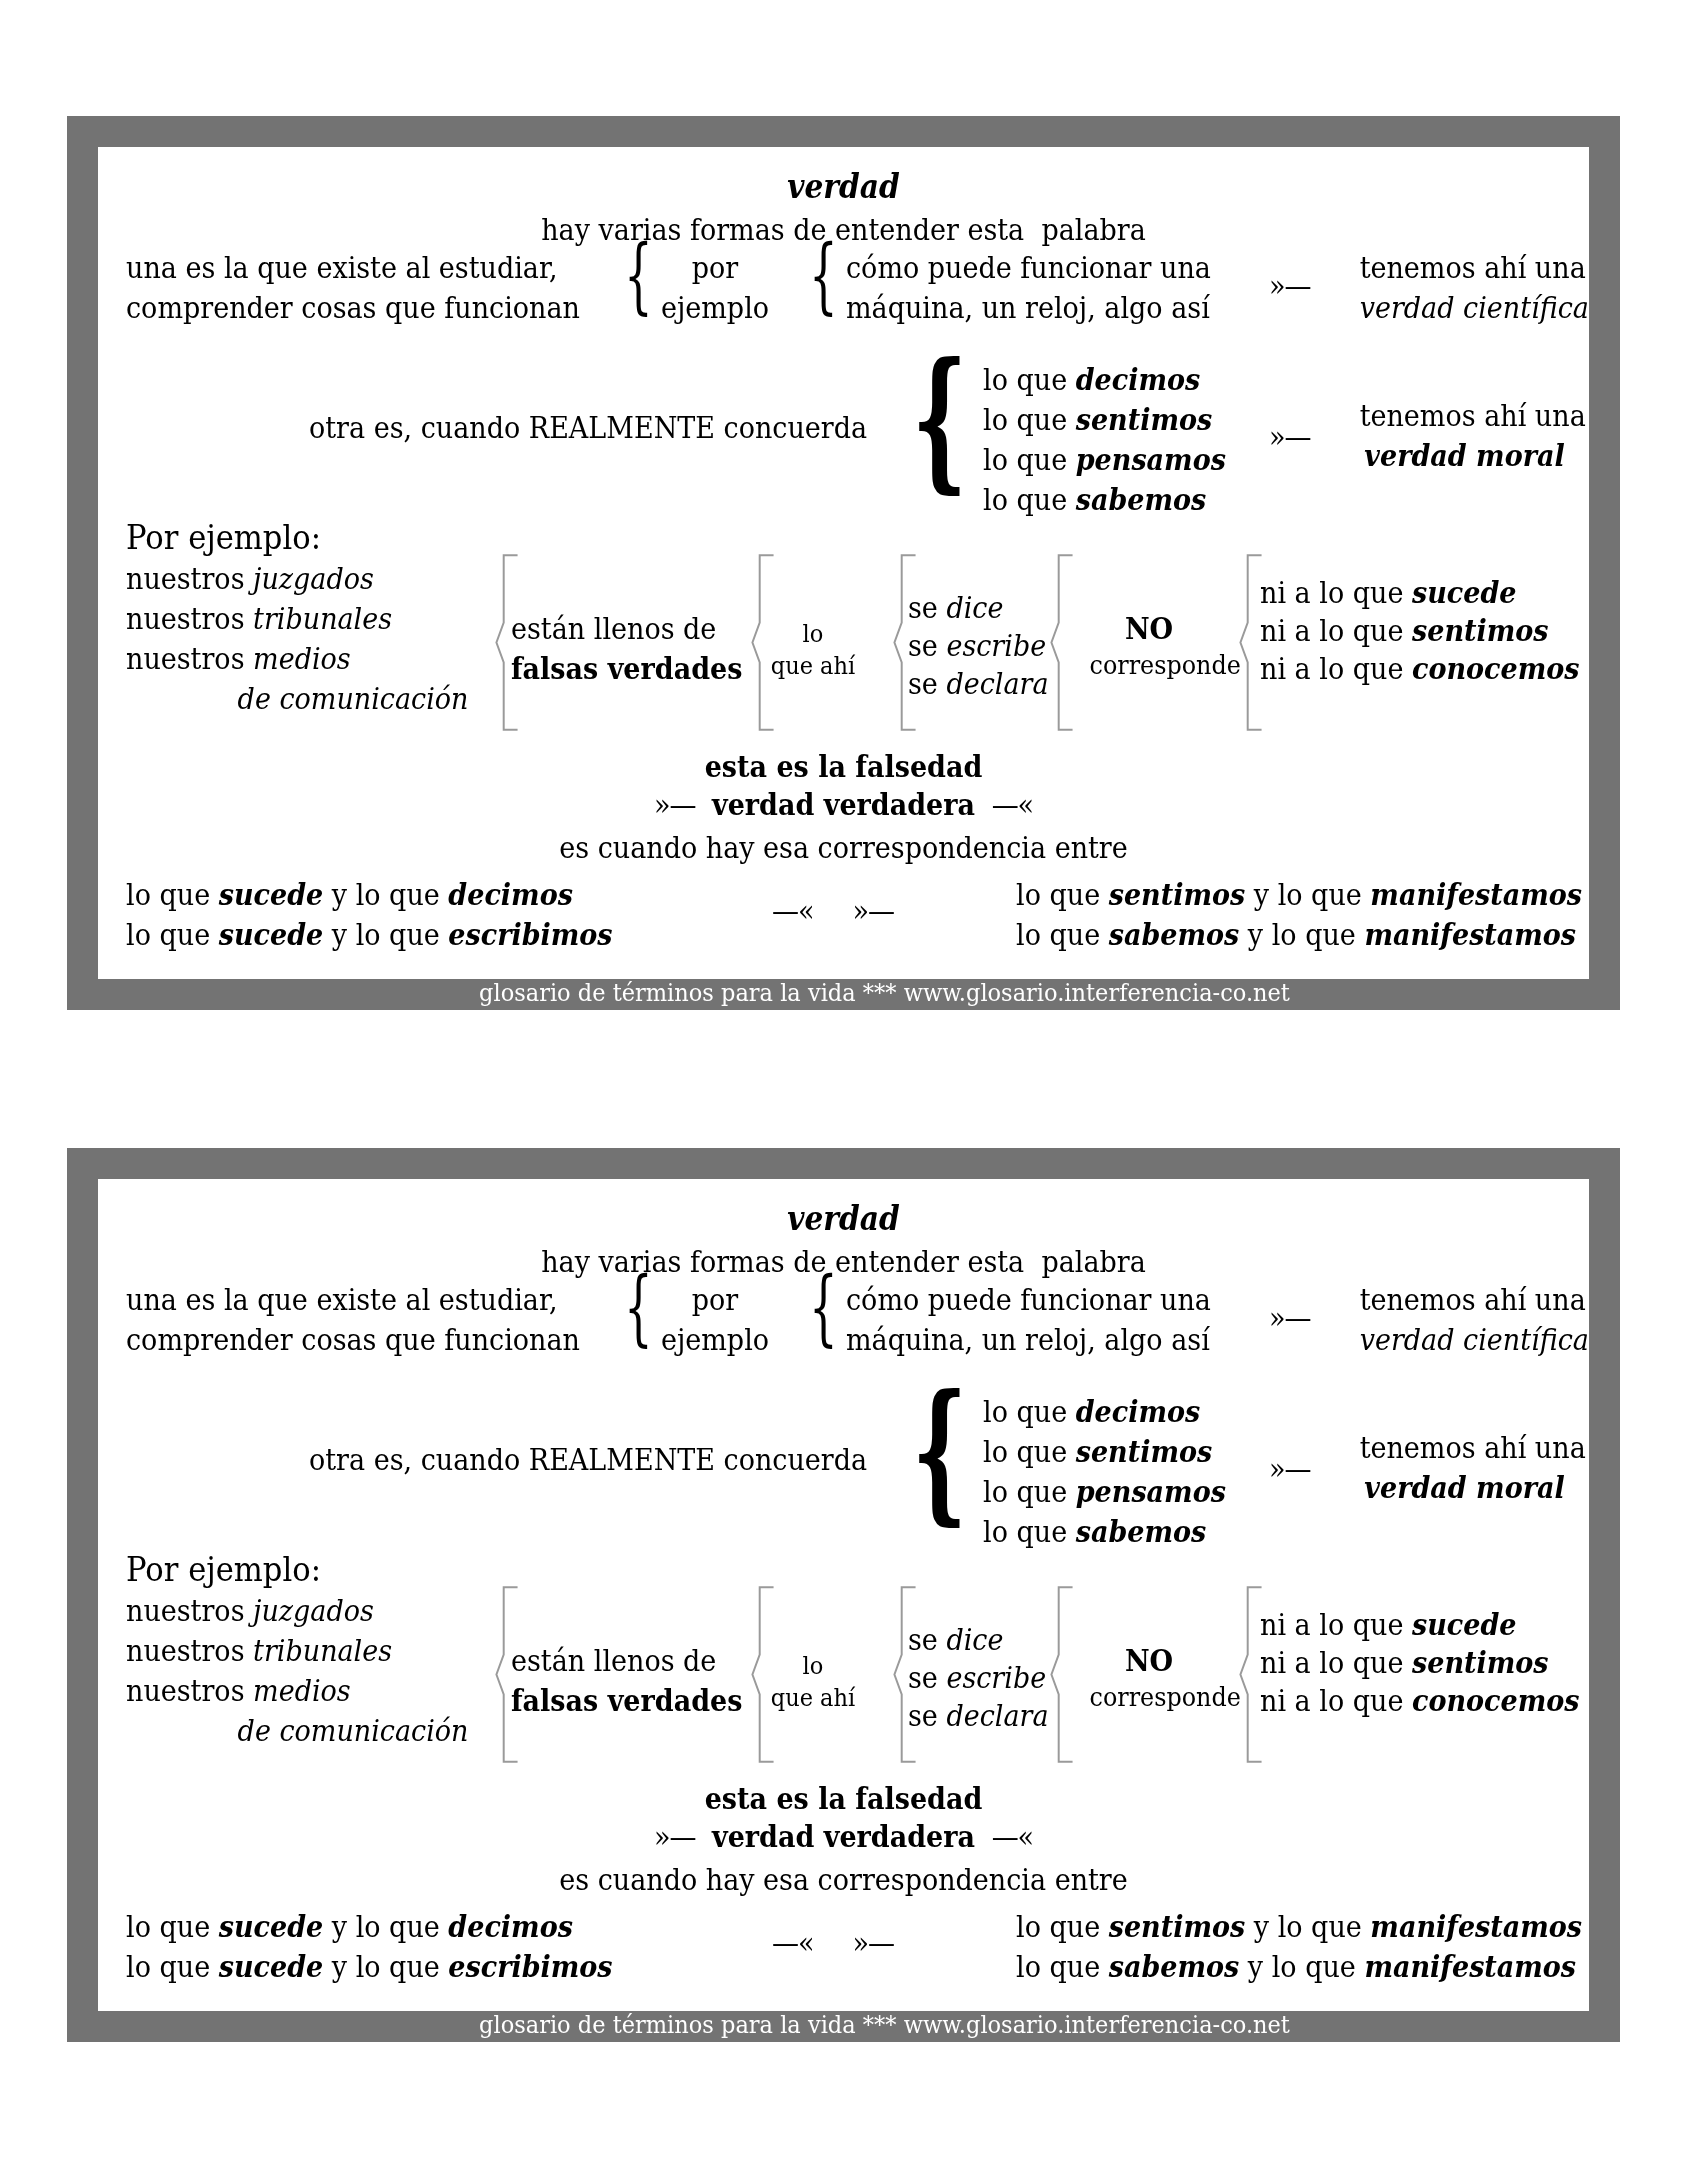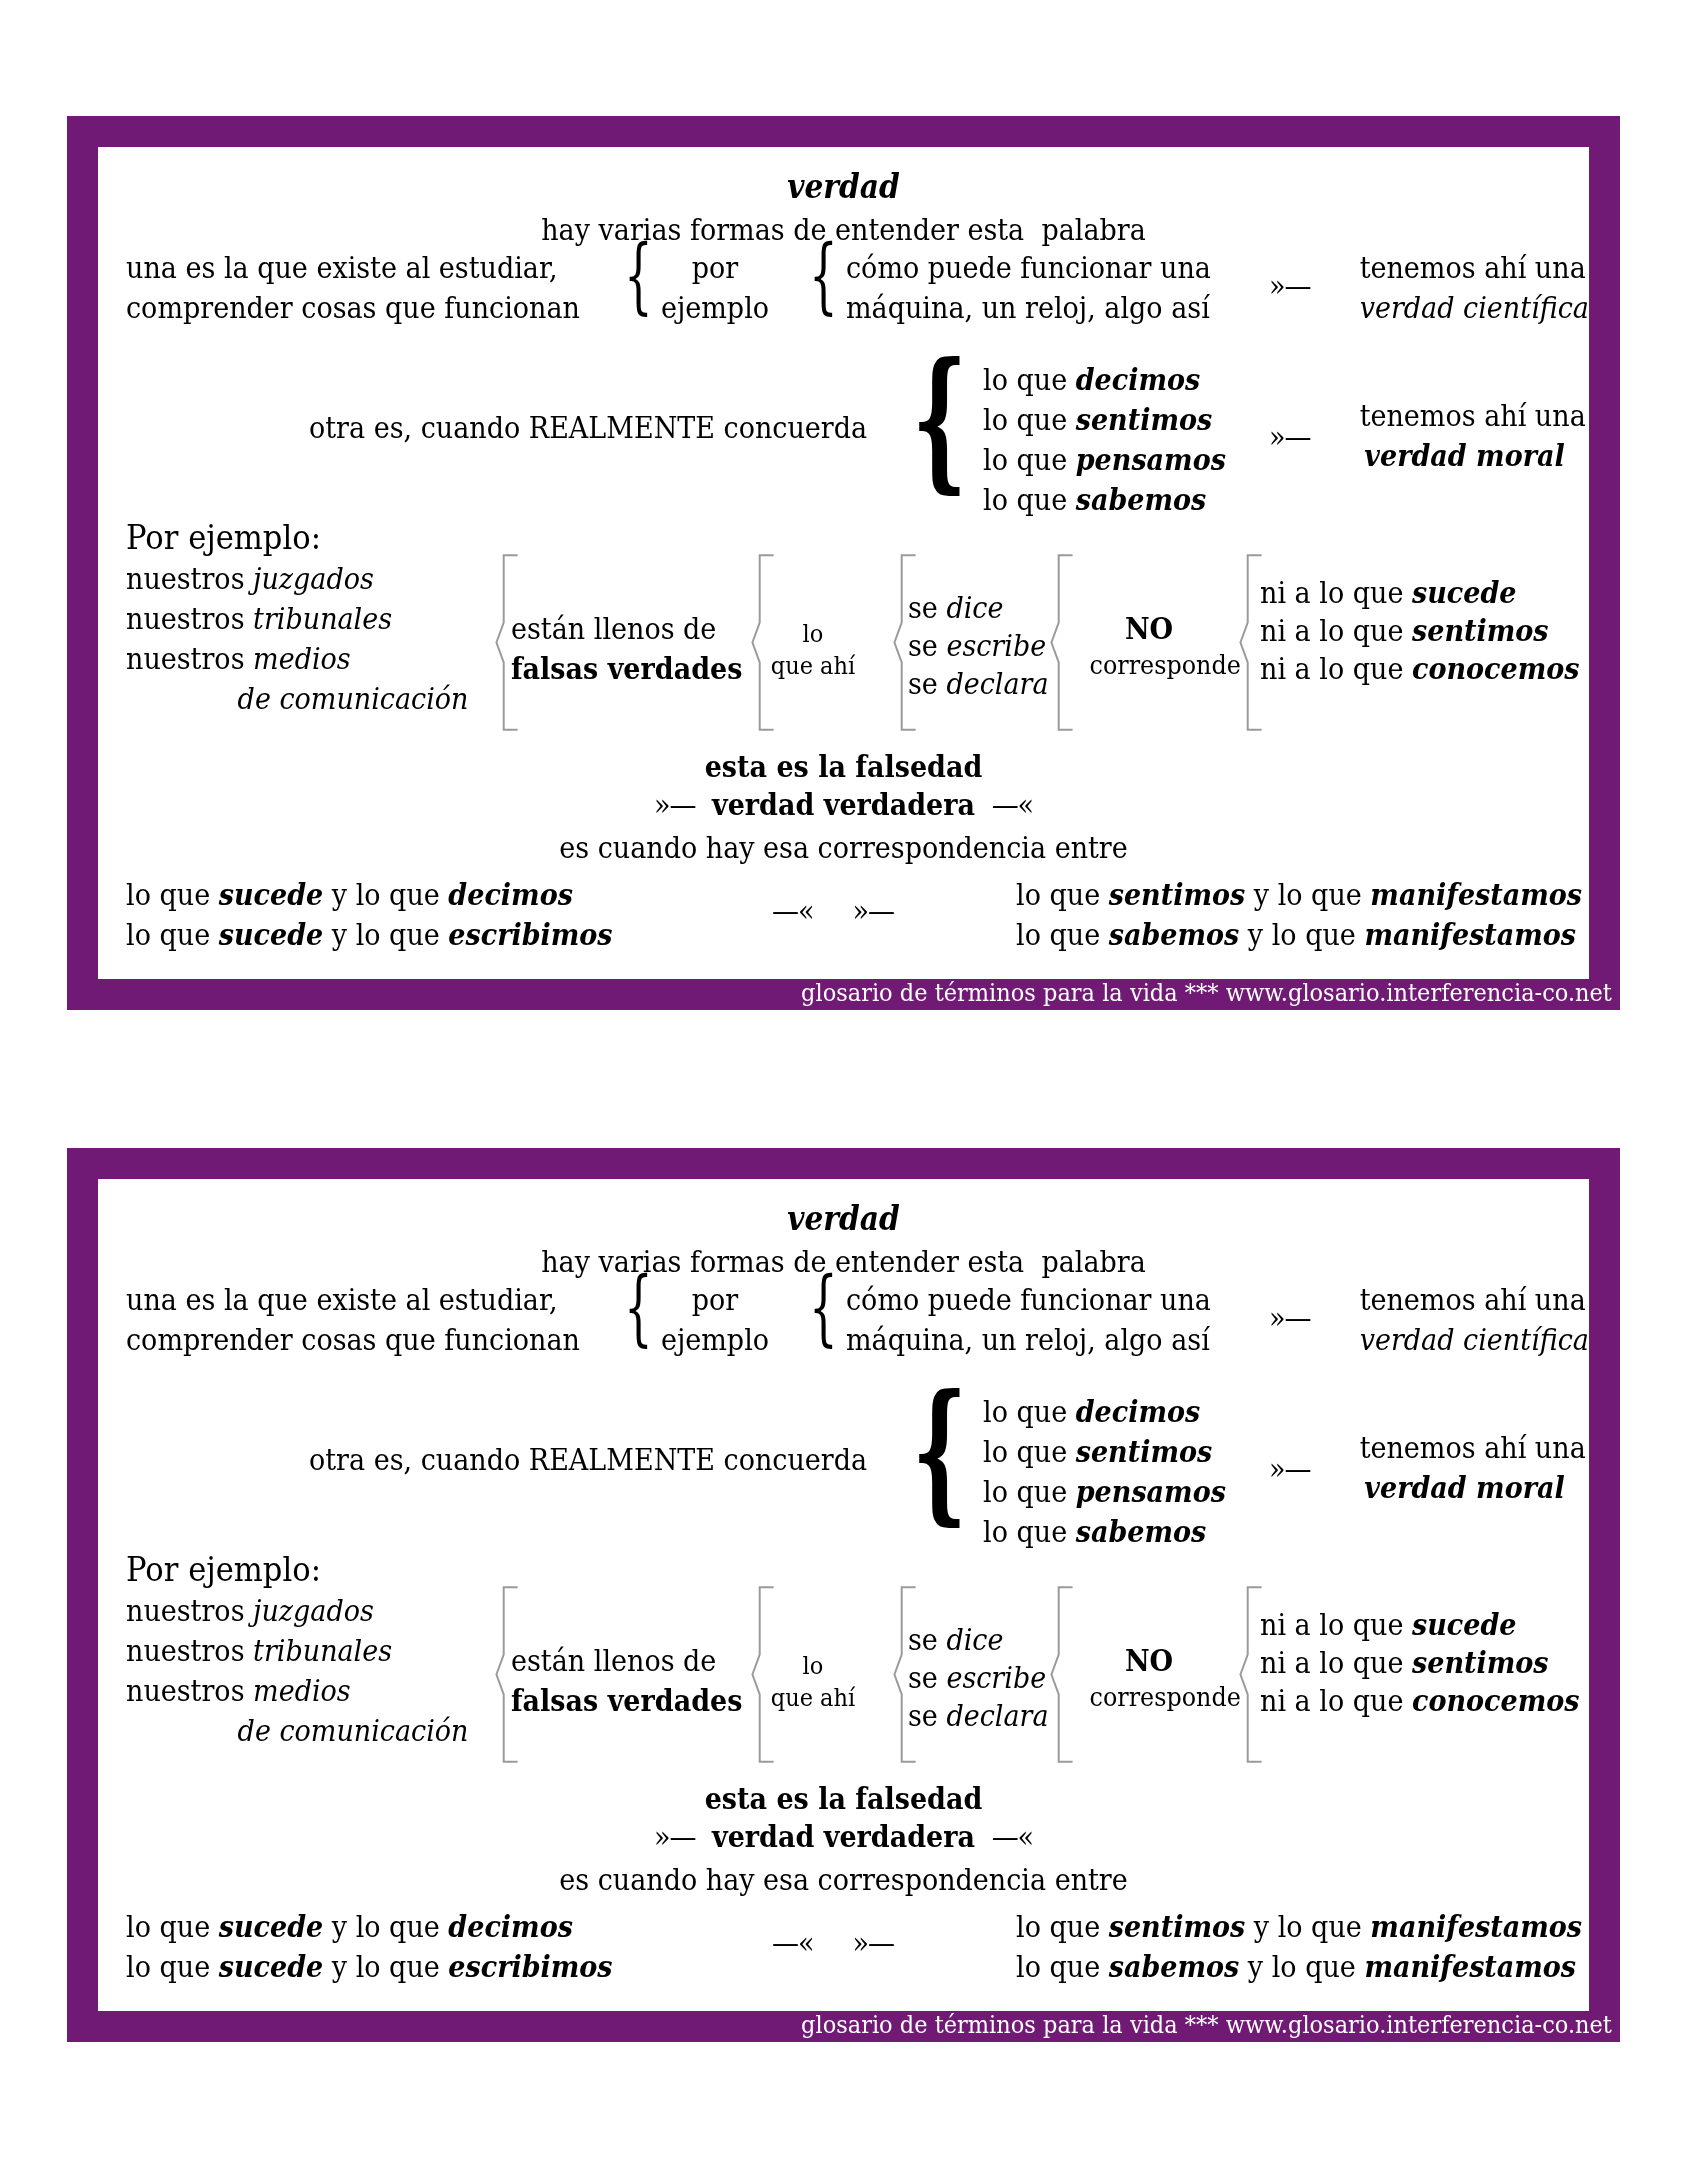--- a/index.html
+++ b/index.html
@@ -1,23 +1,23 @@
 <!DOCTYPE html>
 <html style="font-size:10.6px"><head>
 <meta charset="utf-8">
 <style>
   html,body{margin:0;padding:0;background:#ffffff;}
   body{width:1687px;height:2183px;}
   .page{position:relative;width:1687px;height:2183px;background:#ffffff;
         font-family:"DejaVu Serif", serif;color:#000;}
-  .card{position:absolute;left:67px;width:1553px;height:894px;background:#701a75;}
+  .card{position:absolute;left:67px;width:1553px;height:894px;background:#737373;}
   .card-slot-1{top:116px;}
   .card-slot-2{top:1148px;}
   .card-inner{position:absolute;left:31px;top:31px;width:1491px;height:832px;background:#fff;}
-  .card-footer{position:absolute;left:0;bottom:0;width:1553px;height:32px;text-align:right;}
+  .card-footer{position:absolute;left:0;bottom:0;width:1553px;height:32px;text-align:center;}
   .card-footer span{display:inline-block;color:#fff;font-size:25px;line-height:30px;
         padding-right:9.3px;transform:scaleX(0.9);transform-origin:top right;white-space:nowrap;}
   .tx{position:absolute;font-size:30px;line-height:40px;transform:scaleX(0.9);
       transform-origin:top left;white-space:nowrap;}
   .tc{transform-origin:top center;text-align:center;}
   .pre{white-space:pre;}
   .it{font-style:italic;}
   .bd{font-weight:bold;}
   .bi{font-weight:bold;font-style:italic;}
   .title{font-size:33px;}

